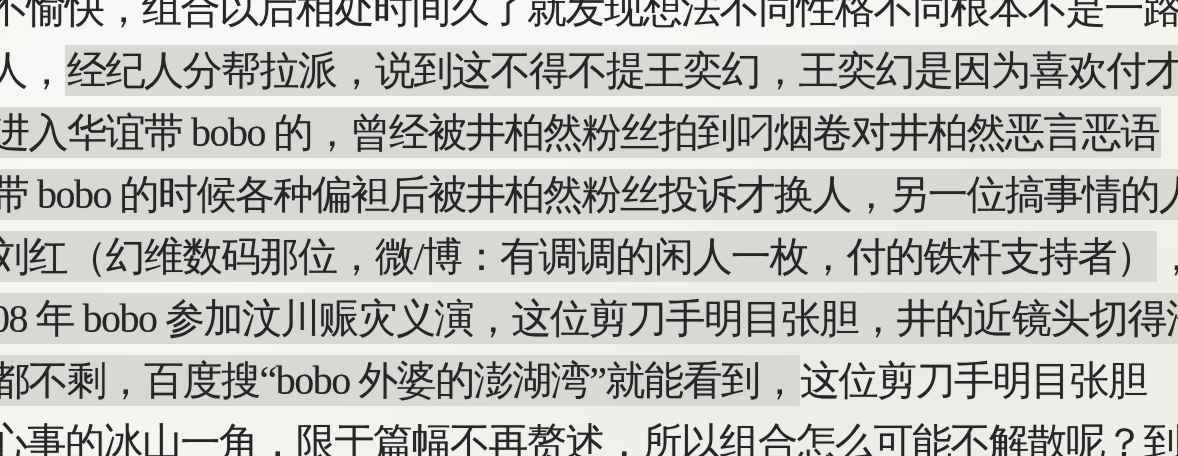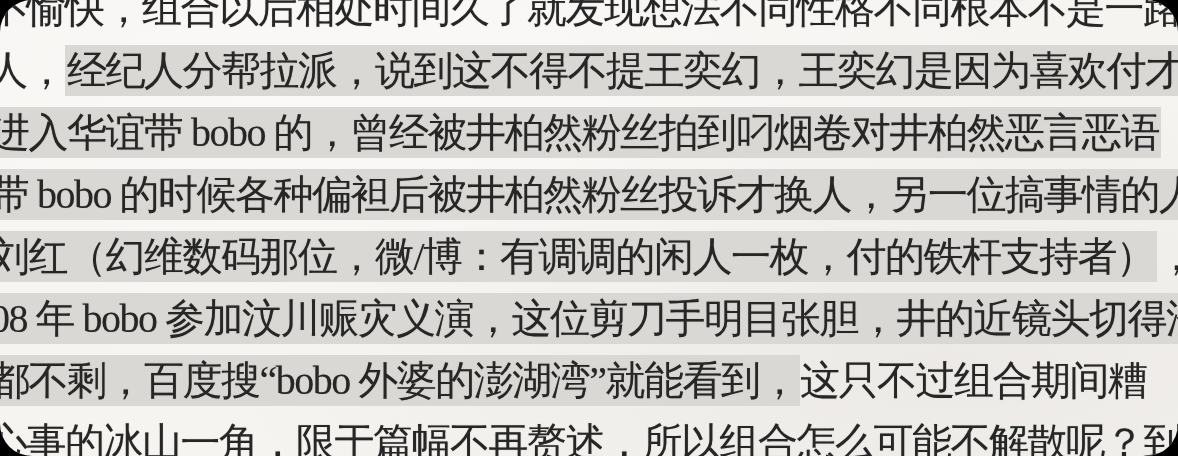--- a/index.html
+++ b/index.html
@@ -7,21 +7,21 @@
     padding: 0;
     width: 1178px;
     height: 456px;
     background: #000000;
     overflow: hidden;
   }
   .paper {
     position: relative;
     width: 1178px;
     height: 456px;
-    border-radius: 32px;
+    border-radius: 4px;
     background: var(--paper, #f6f4f1);
     background-image:
       radial-gradient(ellipse at 30% 20%, rgba(255,255,255,0.5), rgba(255,255,255,0) 60%),
       radial-gradient(ellipse at 80% 80%, rgba(190,186,180,0.18), rgba(190,186,180,0) 55%);
     overflow: hidden;
   }
   .text-block {
     position: absolute;
     top: -22px;
     left: -12px;
@@ -59,18 +59,18 @@
     <div class="line"><span>人，</span><mark>经纪人分帮拉派，说到这不得不提王奕幻，王奕幻是因为喜欢付才</mark></div>
 
     <div class="line"><mark>进入华谊带 bobo 的，曾经被井柏然粉丝拍到叼烟卷对井柏然恶言恶语</mark><span>，</span></div>
 
     <div class="line"><mark>带 bobo 的时候各种偏袒后被井柏然粉丝投诉才换人，另一位搞事情的人</mark></div>
 
     <div class="line"><mark>刘红（幻维数码那位，微/博：有调调的闲人一枚，付的铁杆支持者）</mark><span>，</span></div>
 
     <div class="line"><mark>08 年 bobo 参加汶川赈灾义演，这位剪刀手明目张胆，井的近镜头切得渣</mark></div>
 
-    <div class="line"><mark>都不剩，百度搜“bobo 外婆的澎湖湾”就能看到，</mark><span>这只不过组合期间糟</span></div>
+    <div class="line"><mark>都不剩，百度搜“bobo 外婆的澎湖湾”就能看到，</mark><span>这位剪刀手明目张胆</span></div>
 
     <div class="line"><span>心事的冰山一角，限于篇幅不再赘述，所以组合怎么可能不解散呢？到</span></div>
 
   </div>
 </div>
 
 </body></html>

